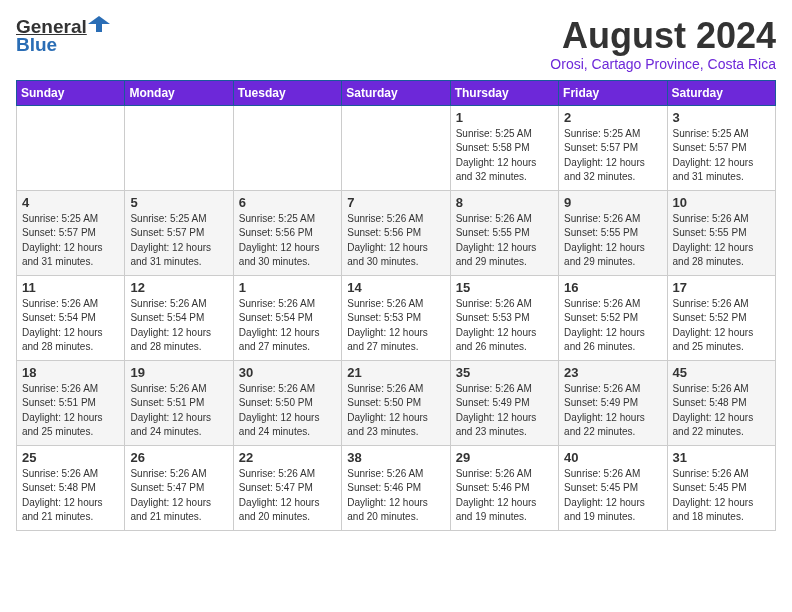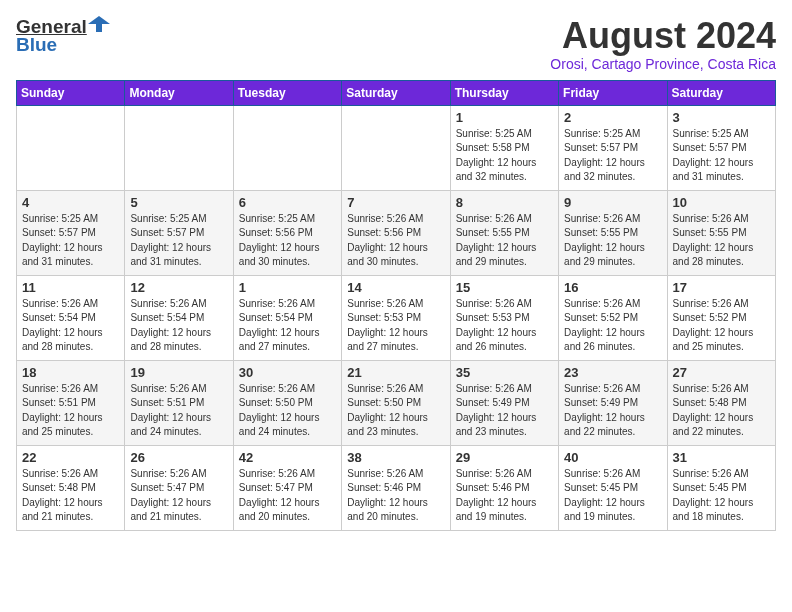--- a/index.html
+++ b/index.html
@@ -274,44 +274,44 @@
 and 23 minutes.</div>
         </td>
         <td>
           <span class="day-number">23</span>
           <div class="day-info" style="white-space: pre-line;">Sunrise: 5:26 AM
 Sunset: 5:49 PM
 Daylight: 12 hours
 and 22 minutes.</div>
         </td>
         <td>
-          <span class="day-number">27</span>
+          <span class="day-number">45</span>
           <div class="day-info" style="white-space: pre-line;">Sunrise: 5:26 AM
 Sunset: 5:48 PM
 Daylight: 12 hours
 and 22 minutes.</div>
         </td>
       </tr>
       <tr>
         <td>
+          <span class="day-number">25</span>
+          <div class="day-info" style="white-space: pre-line;">Sunrise: 5:26 AM
+Sunset: 5:48 PM
+Daylight: 12 hours
+and 21 minutes.</div>
+        </td>
+        <td>
+          <span class="day-number">26</span>
+          <div class="day-info" style="white-space: pre-line;">Sunrise: 5:26 AM
+Sunset: 5:47 PM
+Daylight: 12 hours
+and 21 minutes.</div>
+        </td>
+        <td>
           <span class="day-number">22</span>
-          <div class="day-info" style="white-space: pre-line;">Sunrise: 5:26 AM
-Sunset: 5:48 PM
-Daylight: 12 hours
-and 21 minutes.</div>
-        </td>
-        <td>
-          <span class="day-number">26</span>
-          <div class="day-info" style="white-space: pre-line;">Sunrise: 5:26 AM
-Sunset: 5:47 PM
-Daylight: 12 hours
-and 21 minutes.</div>
-        </td>
-        <td>
-          <span class="day-number">42</span>
           <div class="day-info" style="white-space: pre-line;">Sunrise: 5:26 AM
 Sunset: 5:47 PM
 Daylight: 12 hours
 and 20 minutes.</div>
         </td>
         <td>
           <span class="day-number">38</span>
           <div class="day-info" style="white-space: pre-line;">Sunrise: 5:26 AM
 Sunset: 5:46 PM
 Daylight: 12 hours

